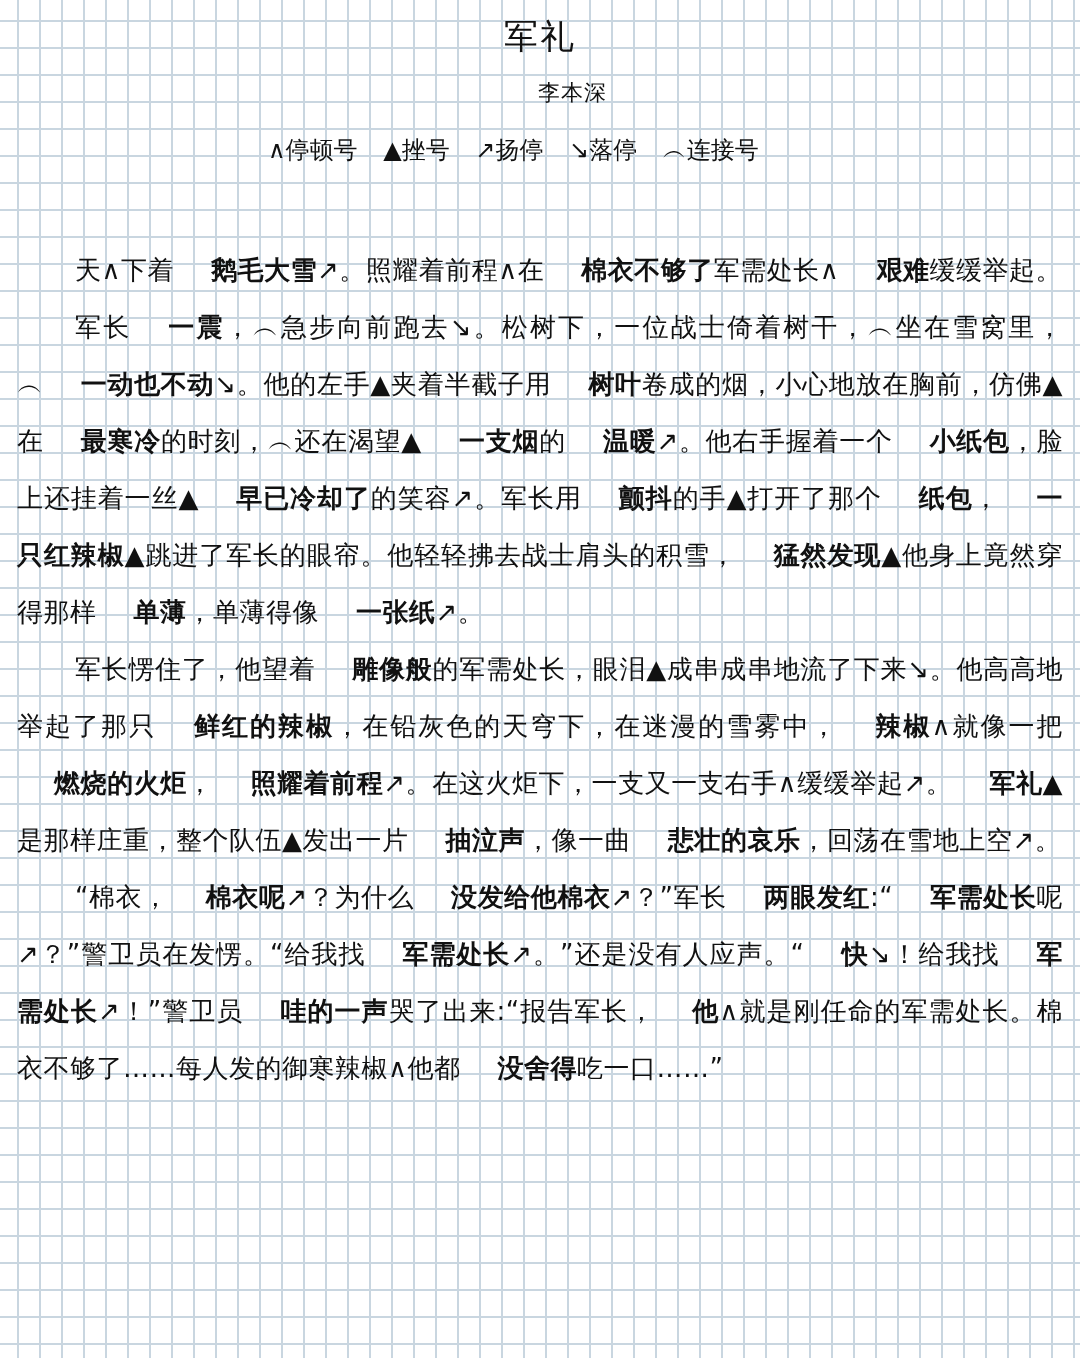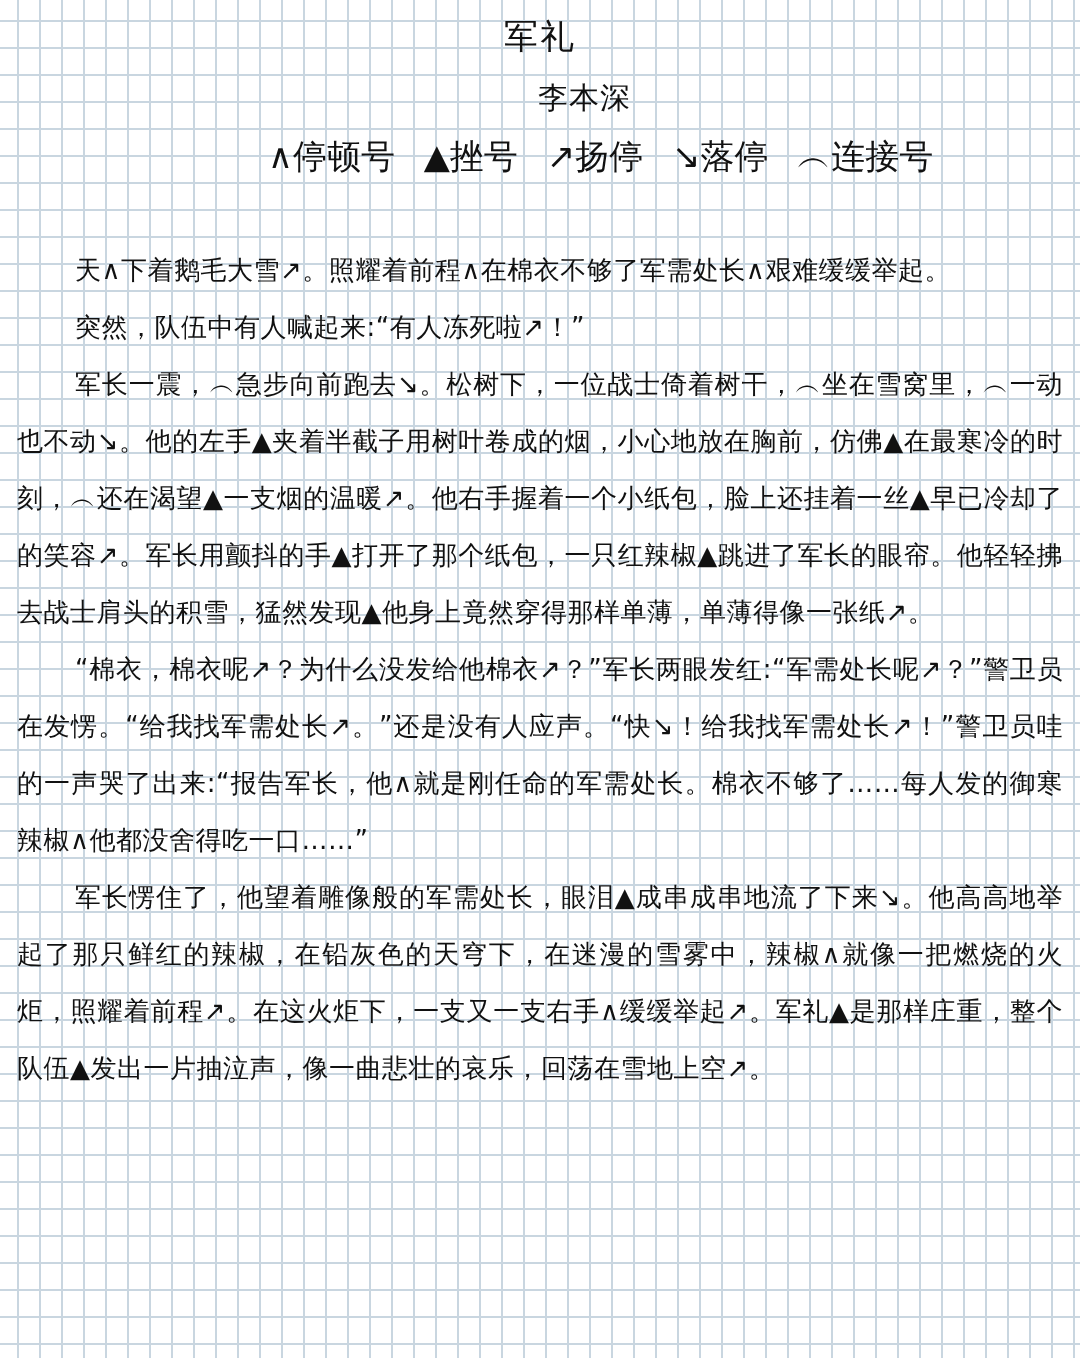--- a/index.html
+++ b/index.html
@@ -24,57 +24,56 @@
     width: 1080px;
     text-align: center;
     font-size: 34px;
     font-family: "DejaVu Serif", "Liberation Serif", serif;
     letter-spacing: 2px;
   }
   .author {
     position: absolute;
     top: 78px;
     left: 538px;
-    font-size: 30px;
+    font-size: 22px;
     letter-spacing: 1px;
   }
   .legend {
     position: absolute;
     top: 134px;
     left: 268px;
-    font-size: 34px;
+    font-size: 24px;
     white-space: nowrap;
   }
   .legend span.item { margin-right: 18px; }
   .article {
     position: absolute;
     top: 242px;
     left: 17px;
     width: 1046px;
     font-size: 26px;
     line-height: 57px;
     text-align: justify;
     letter-spacing: 0.5px;
   }
   .article p { margin: 0; text-indent: 58px; }
-  .article b { font-weight: normal; }
+  .article b { font-weight: bold; margin-left: 37px; }
 </style>
 </head>
 <body>
 
 <div class="title">军礼</div>
 <div class="author">李本深</div>
 
 <div class="legend">
   <span class="item"><span>∧</span><span>停顿号</span></span>
   <span class="item"><span>▲</span><span>挫号</span></span>
   <span class="item"><span>↗</span><span>扬停</span></span>
   <span class="item"><span>↘</span><span>落停</span></span>
   <span class="item"><span>︵</span><span>连接号</span></span>
 </div>
 
 <div class="article">
   <p><span>天∧下着</span><b>鹅毛大雪</b><span>↗。照耀着前程∧在</span><b>棉衣不够了</b><span>军需处长∧</span><b>艰难</b><span>缓缓举起。</span></p>
-  <p><b>突然</b><span>，队伍中有人喊起来:“有人</span><b>冻死</b><span>啦↗！”</span></p>
   <p><span>军长</span><b>一震</b><span>，︵急步向前跑去↘。松树下，一位战士倚着树干，︵坐在雪窝里，︵</span><b>一动也不动</b><span>↘。他的左手▲夹着半截子用</span><b>树叶</b><span>卷成的烟，小心地放在胸前，仿佛▲在</span><b>最寒冷</b><span>的时刻，︵还在渴望▲</span><b>一支烟</b><span>的</span><b>温暖</b><span>↗。他右手握着一个</span><b>小纸包</b><span>，脸上还挂着一丝▲</span><b>早已冷却了</b><span>的笑容↗。军长用</span><b>颤抖</b><span>的手▲打开了那个</span><b>纸包</b><span>，</span><b>一只红辣椒</b><span>▲跳进了军长的眼帘。他轻轻拂去战士肩头的积雪，</span><b>猛然发现</b><span>▲他身上竟然穿得那样</span><b>单薄</b><span>，单薄得像</span><b>一张纸</b><span>↗。</span></p>
+  <p><span>军长愣住了，他望着</span><b>雕像般</b><span>的军需处长，眼泪▲成串成串地流了下来↘。他高高地举起了那只</span><b>鲜红的辣椒</b><span>，在铅灰色的天穹下，在迷漫的雪雾中，</span><b>辣椒</b><span>∧就像一把</span><b>燃烧的火炬</b><span>，</span><b>照耀着前程</b><span>↗。在这火炬下，一支又一支右手∧缓缓举起↗。</span><b>军礼</b><span>▲是那样庄重，整个队伍▲发出一片</span><b>抽泣声</b><span>，像一曲</span><b>悲壮的哀乐</b><span>，回荡在雪地上空↗。</span></p>
   <p><span>“棉衣，</span><b>棉衣呢</b><span>↗？为什么</span><b>没发给他棉衣</b><span>↗？”军长</span><b>两眼发红</b><span>:“</span><b>军需处长</b><span>呢↗？”警卫员在发愣。“给我找</span><b>军需处长</b><span>↗。”还是没有人应声。“</span><b>快</b><span>↘！给我找</span><b>军需处长</b><span>↗！”警卫员</span><b>哇的一声</b><span>哭了出来:“报告军长，</span><b>他</b><span>∧就是刚任命的军需处长。棉衣不够了……每人发的御寒辣椒∧他都</span><b>没舍得</b><span>吃一口……”</span></p>
-  <p><span>军长愣住了，他望着</span><b>雕像般</b><span>的军需处长，眼泪▲成串成串地流了下来↘。他高高地举起了那只</span><b>鲜红的辣椒</b><span>，在铅灰色的天穹下，在迷漫的雪雾中，</span><b>辣椒</b><span>∧就像一把</span><b>燃烧的火炬</b><span>，</span><b>照耀着前程</b><span>↗。在这火炬下，一支又一支右手∧缓缓举起↗。</span><b>军礼</b><span>▲是那样庄重，整个队伍▲发出一片</span><b>抽泣声</b><span>，像一曲</span><b>悲壮的哀乐</b><span>，回荡在雪地上空↗。</span></p>
 </div>
 
 </body></html>

